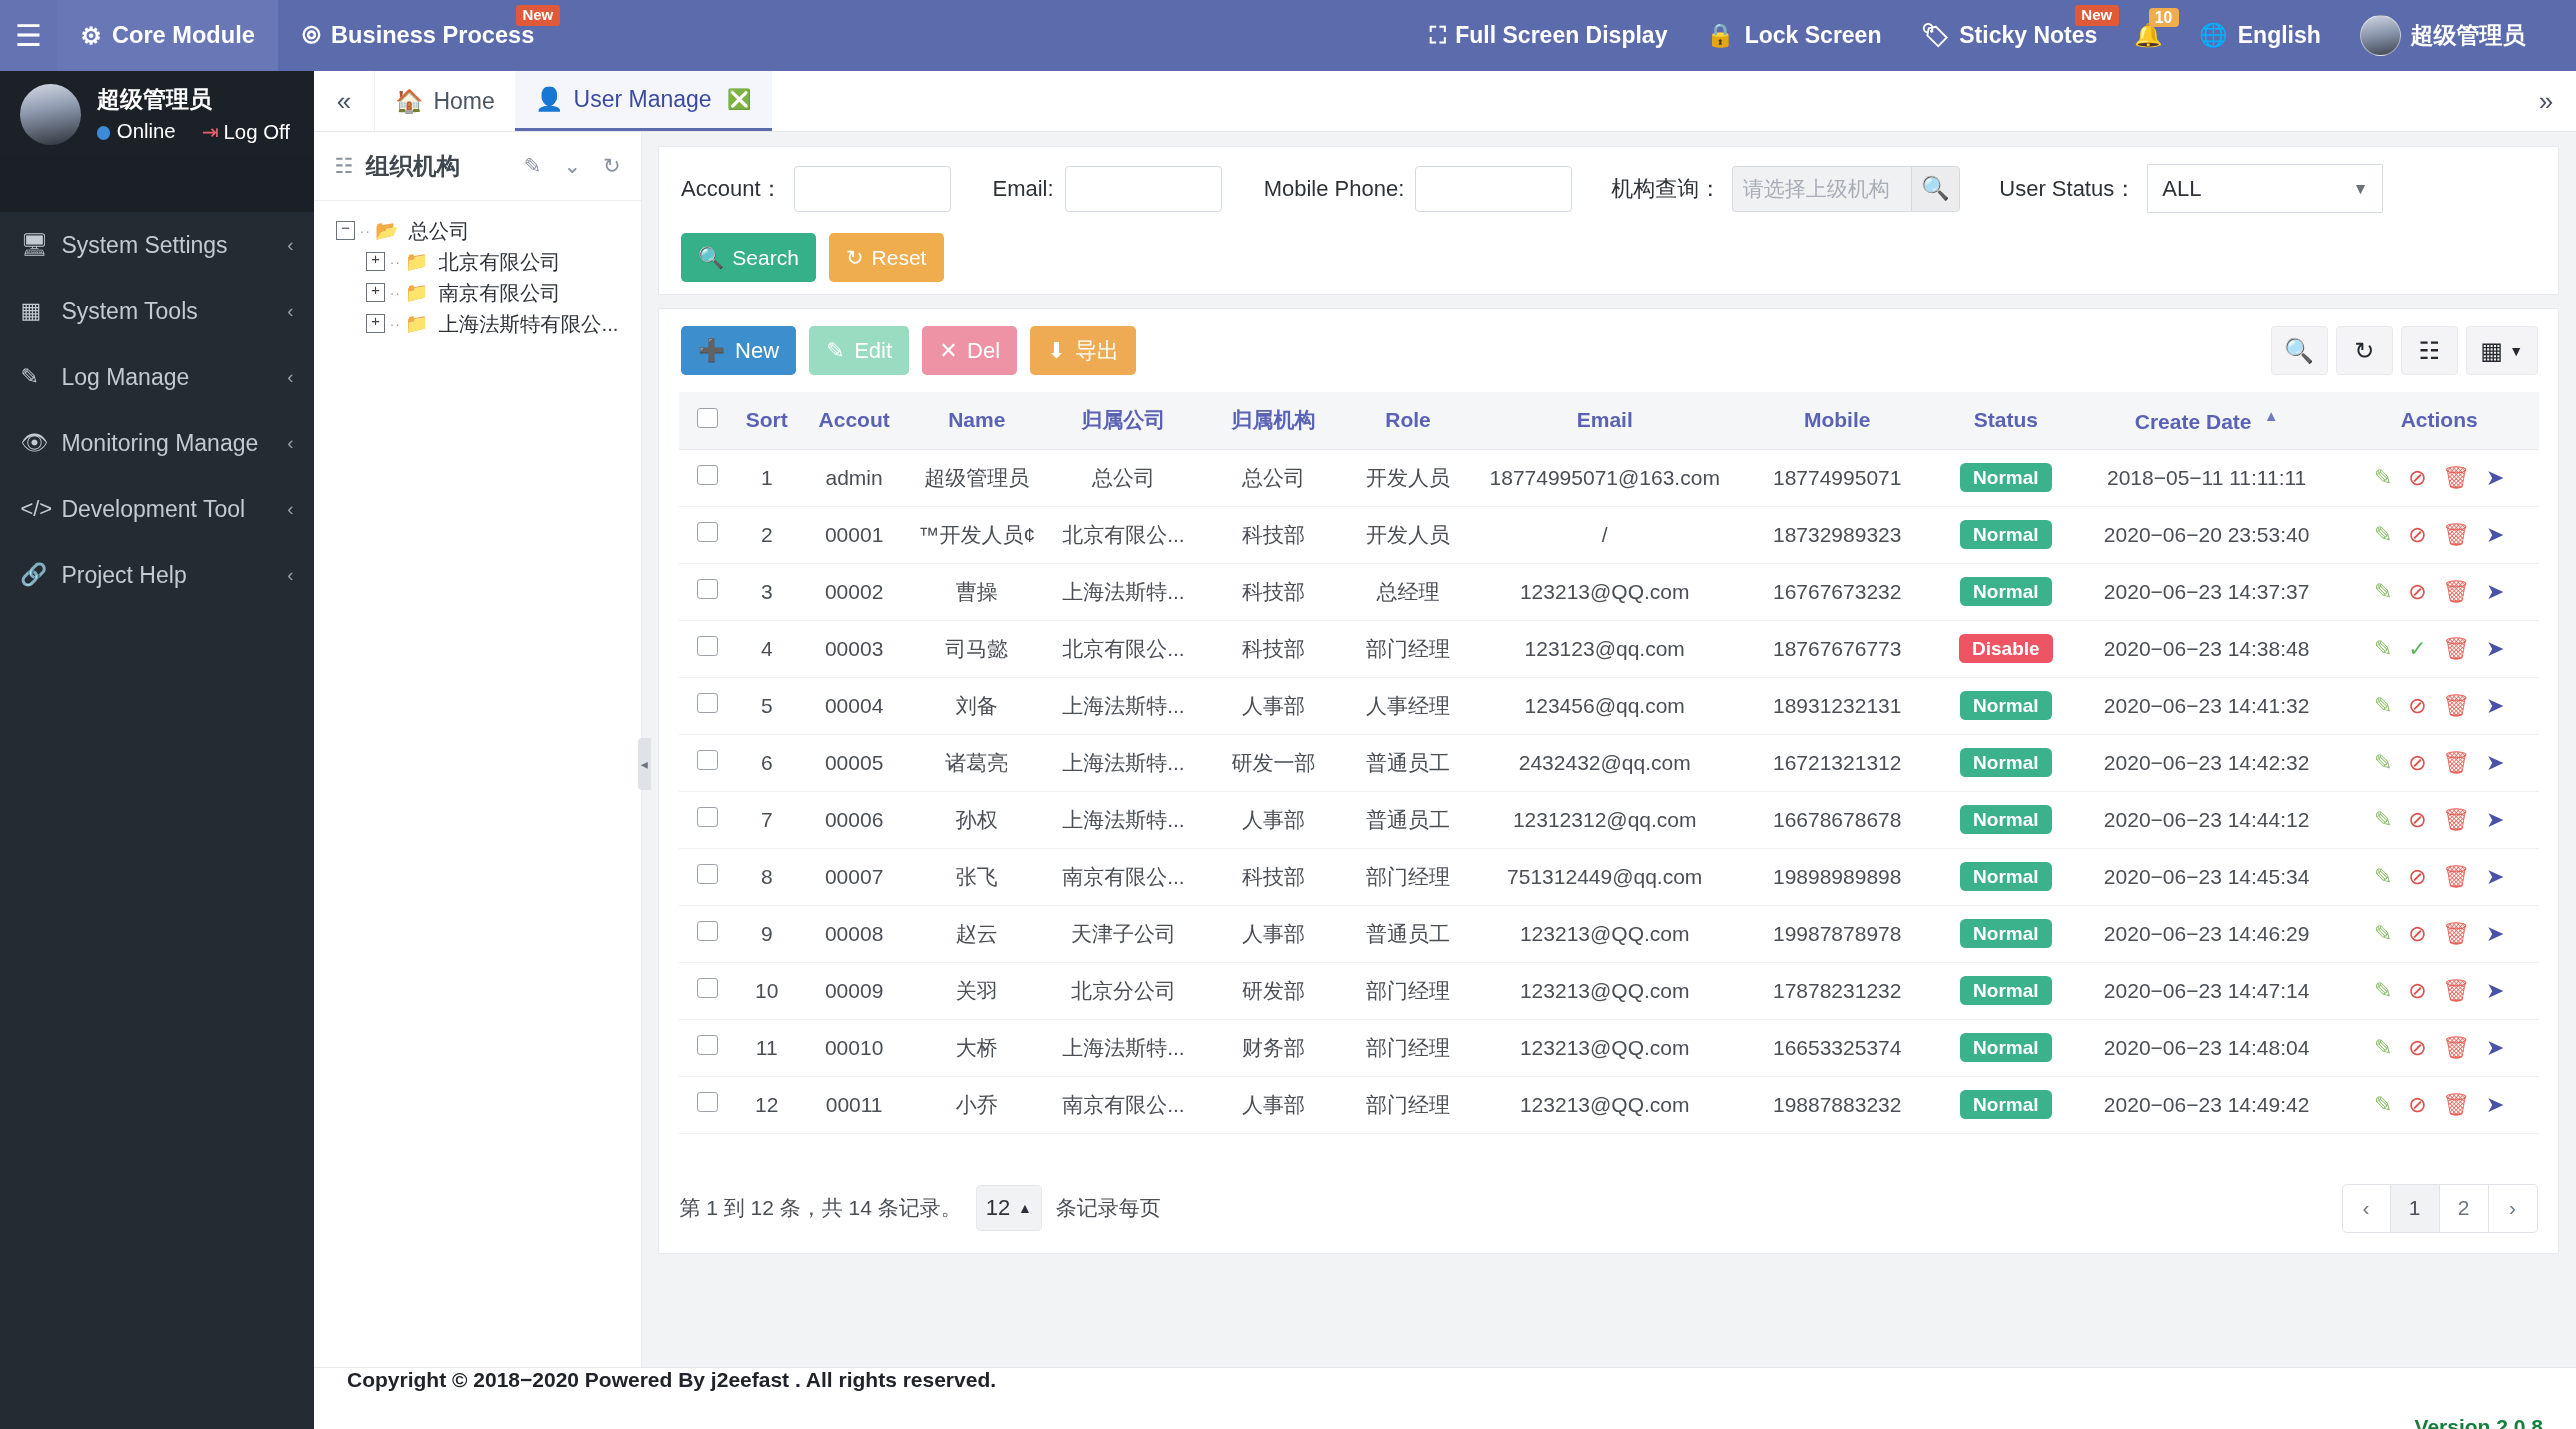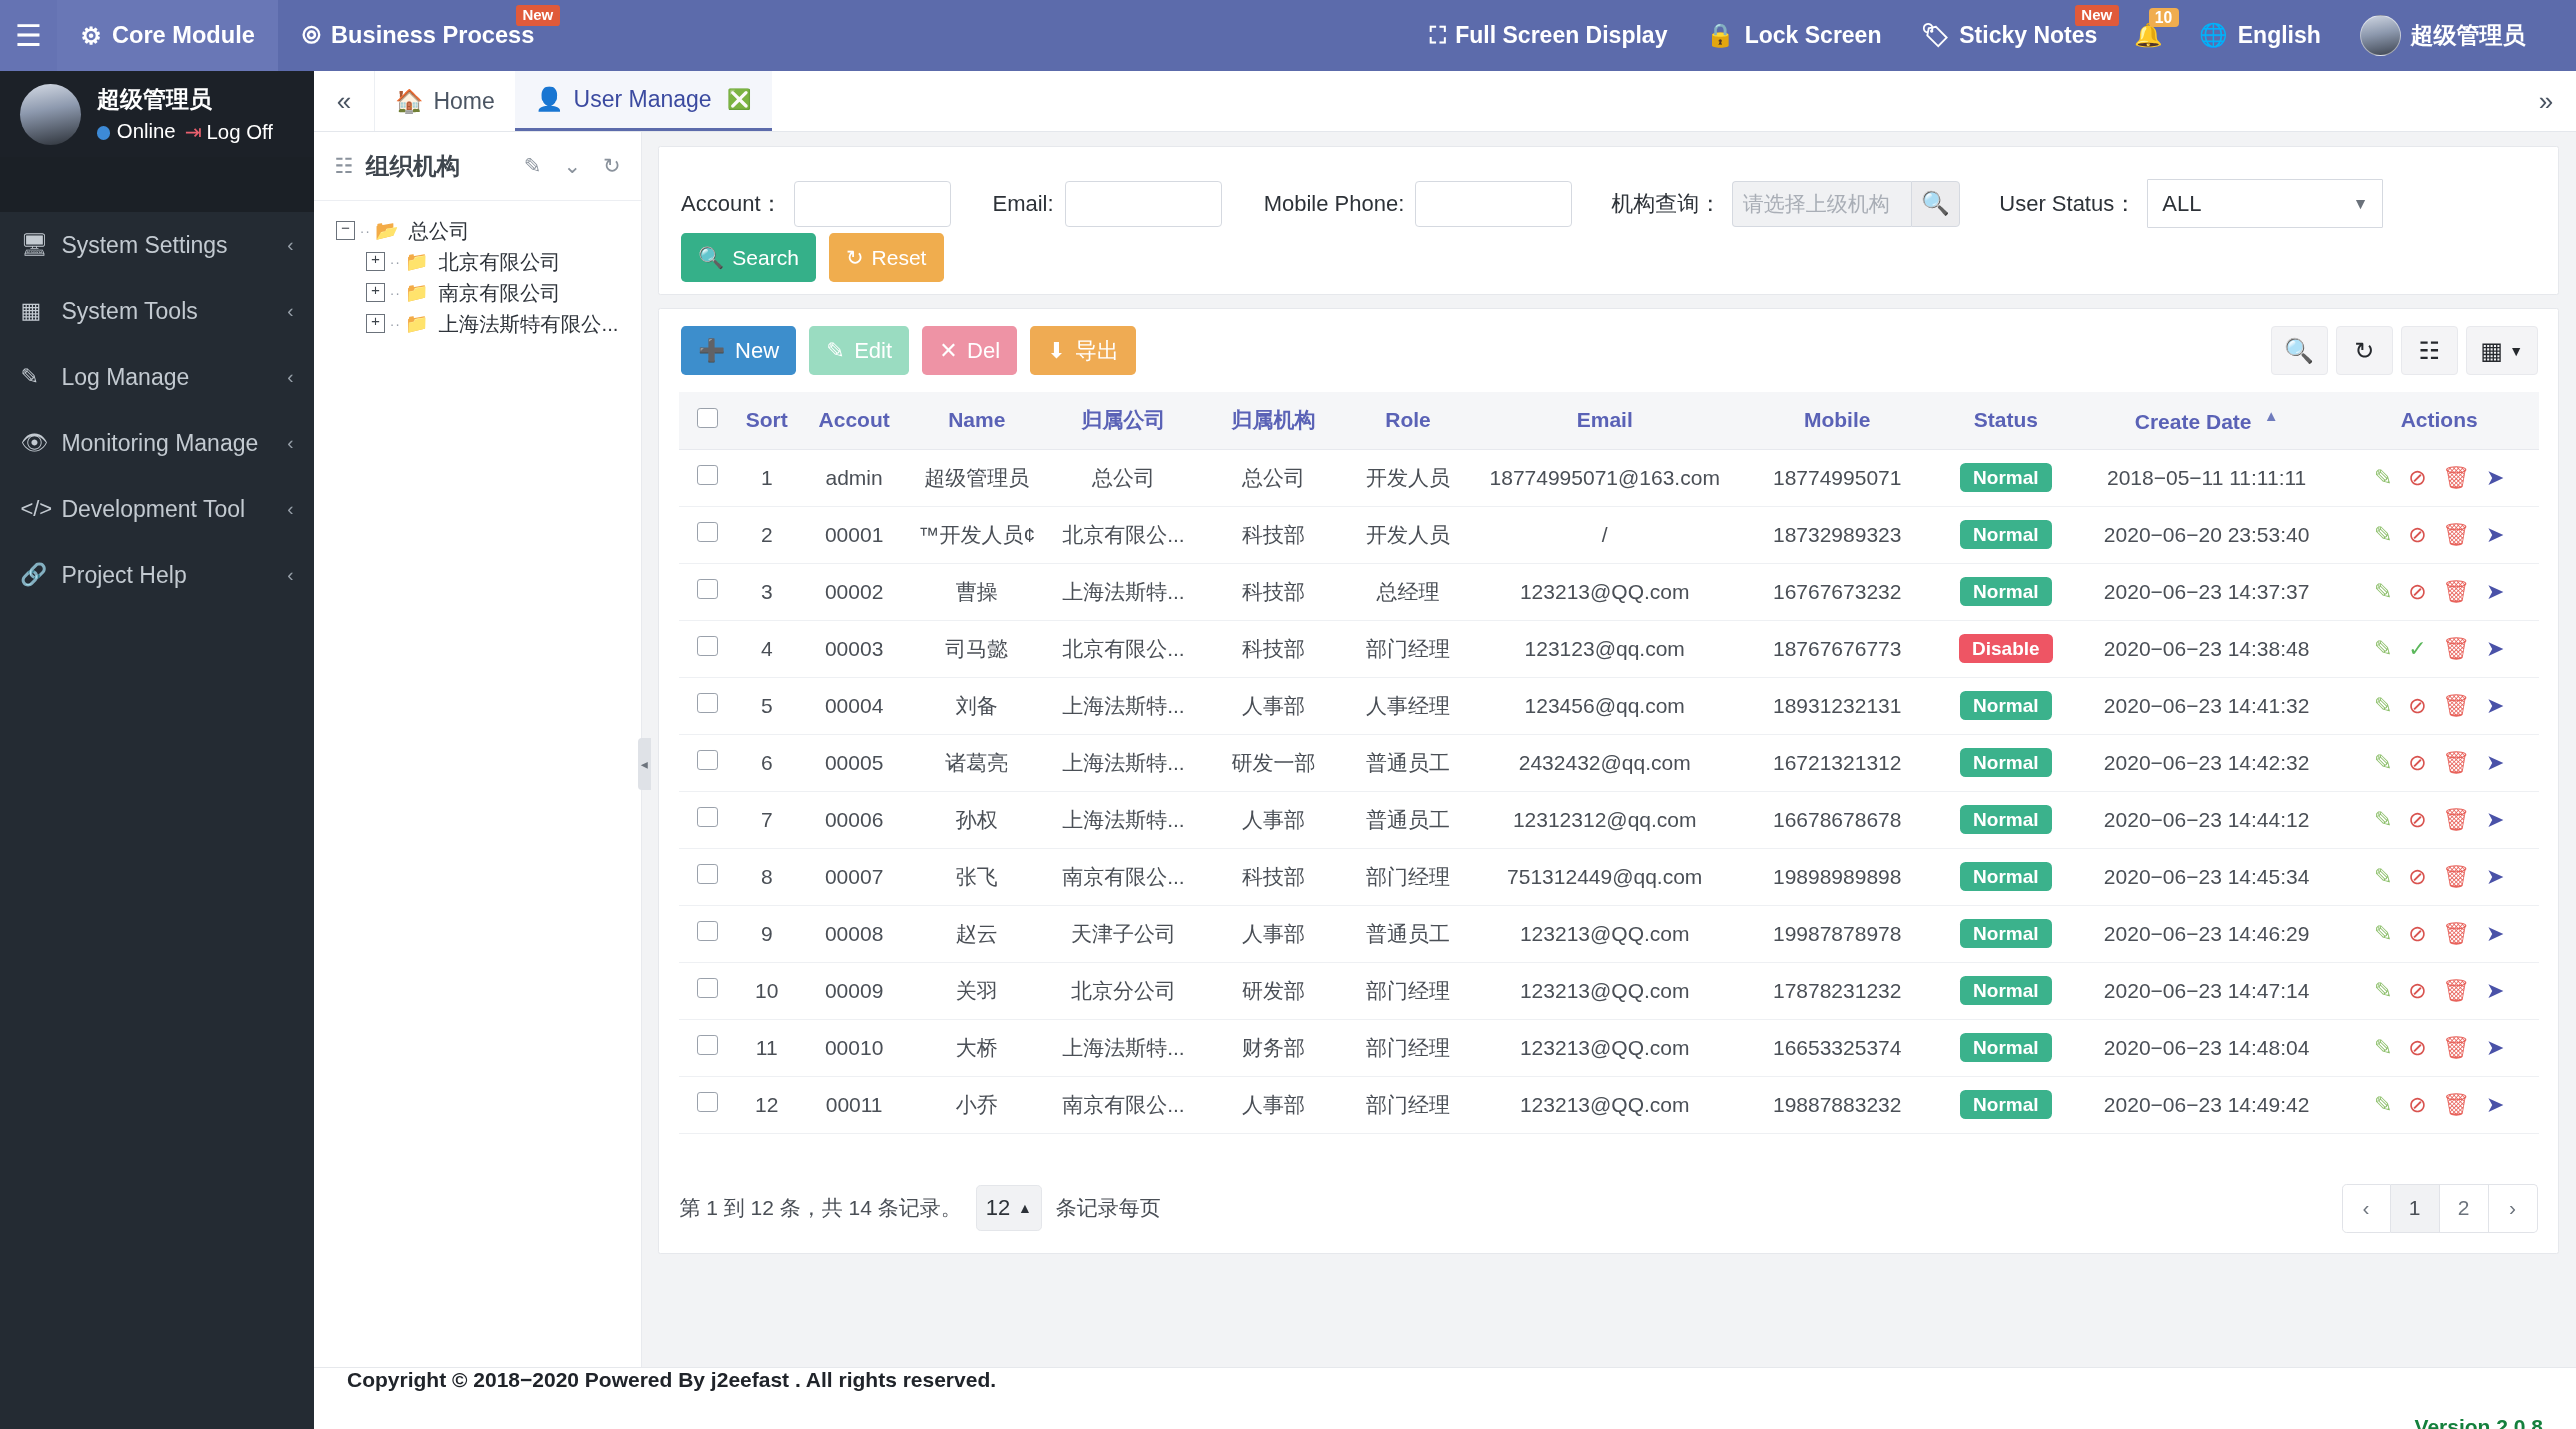--- a/index.html
+++ b/index.html
@@ -65,21 +65,21 @@
   }
   #profile {
     height:86px; background:#1c2128; display:flex; align-items:center; padding:0 20.4px; gap:15.7px;
   }
   .avatar-lg {
     width:61px; height:61px; border-radius:50%;
     background:linear-gradient(170deg,#d5dbe5 0%,#8d99ae 42%,#2c3138 100%);
     flex:none;
   }
   #profile-name { color:#ffffff; font-size:23px; font-weight:bold; margin-bottom:4.7px;}
-  #profile-meta { display:flex; gap:9px; align-items:center; font-size:20.4px; }
+  #profile-meta { display:flex; gap:26px; align-items:center; font-size:20.4px; }
   .dot-online { width:13.4px; height:13.4px; border-radius:50%; background:#3d8ad6; display:inline-block; margin-right:6.3px; vertical-align:middle;}
   #online-text { color:#ffffff; }
   #logoff { color:#ffffff; }
   .logoff-ic { color:#e8606e; margin-right:4.7px; }
   #sb-gap { height:55px; background:#1b2026; }
   .sb-item {
     height:66px; display:flex; align-items:center; padding:0 20.4px;
     font-size:23px; color:#c3cad1; cursor:pointer;
   }
   .sb-ic { width:41px; font-size:22px; color:#c3cad1; display:inline-block; }
@@ -144,21 +144,21 @@
   .card {
     background:#fff; border:0.8px solid #e6e8ec; border-radius:2.4px;
   }
   #searchcard { position:absolute; left:0; top:0; width:1901px; height:149px; }
   .fld { display:flex; align-items:center; gap:11px; }
   .fld-label { font-size:22px; color:#2d3238; white-space:nowrap; }
   .txtinput {
     height:46px; border:0.8px solid #d5d9e0; border-radius:3.9px; background:#fff;
     font-size:21px; padding:0 9.4px; color:#2d3238; font-family:"Liberation Sans", sans-serif;
   }
-  #row-fields { position:absolute; left:22px; top:32px; display:flex; align-items:center; gap:0; }
+  #row-fields { position:absolute; left:22px; top:17px; display:flex; align-items:center; gap:0; }
   #btn-search, #btn-reset {
     height:49px; border:none; border-radius:4.7px; color:#fff;
     font-size:21px; padding:0 17.3px; display:inline-flex; align-items:center; gap:7.9px;
     cursor:pointer; font-family:"Liberation Sans", sans-serif;
   }
   #btn-search { background:#35b089; }
   #btn-reset { background:#f0ad4e; }
 
   #org-query-wrap { display:flex; }
   #org-query-input {

